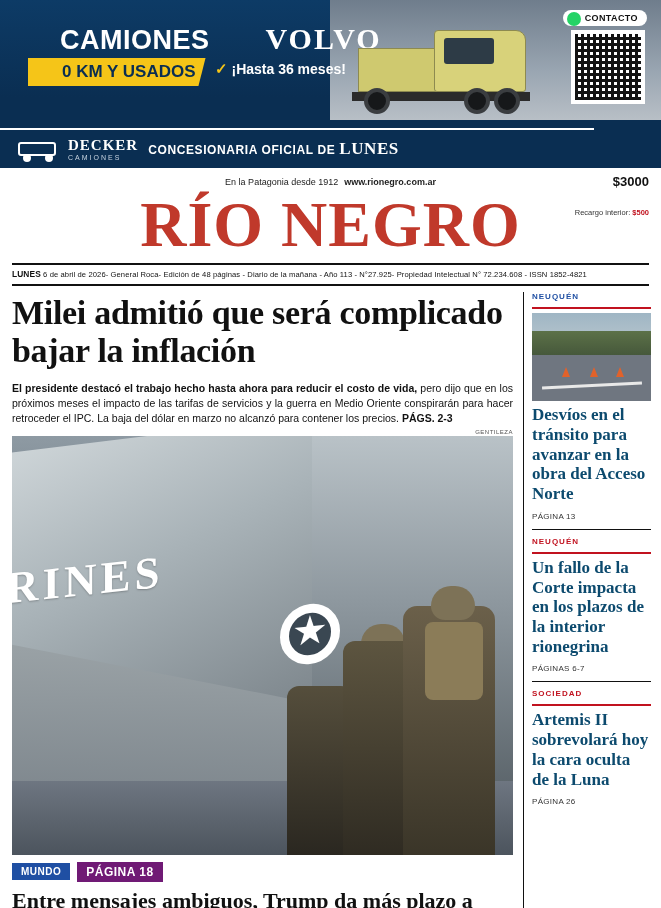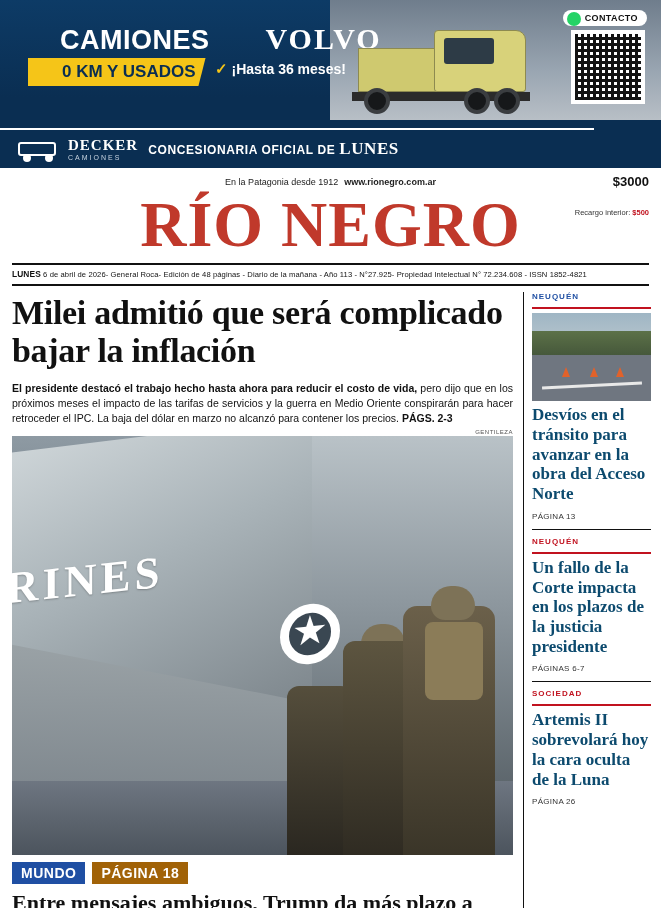--- a/index.html
+++ b/index.html
@@ -183,22 +183,22 @@
   .h2{ right:108px; top:188px;}
   .pack{ position:absolute; width:58px; height:78px; border-radius:8px; background:#8b7c58;}
   .p1{ right:30px; top:186px;}
   .floor{
     position:absolute; left:0; bottom:0; width:501px; height:74px;
     background: linear-gradient(180deg,#6e7681 0%, #4c545d 100%);
   }
 
   
   .cap-tags{ display:flex; gap:7px; margin-top:7px; align-items:center;}
-  .tag-mundo{ background:#1f4fa3; color:#fff; font-size:14px; font-weight:bold; padding:3px 9px; letter-spacing:.5px;}
-  .tag-pag{ background:#a16207; color:#fff; font-size:14px; font-weight:bold; padding:3px 9px; letter-spacing:.5px;}
+  .tag-mundo{ background:#1f4fa3; color:#fff; font-size:10px; font-weight:bold; padding:3px 9px; letter-spacing:.5px;}
+  .tag-pag{ background:#701a75; color:#fff; font-size:12px; font-weight:bold; padding:3px 9px; letter-spacing:.5px;}
   .head-2{
     font-family:"Liberation Serif", serif; font-weight:bold; font-size:22px;
     line-height:1.14; color:#111; margin-top:6px;
   }
 
   
   .kicker{
     font-size:8px; font-weight:bold; letter-spacing:1px; color:#c1121f; padding-bottom:6px;
   }
   .kicker.blue{ color:#1f4fa3;}
@@ -345,21 +345,21 @@
         </div>
         <div class="r-head">Desvíos en el tránsito para avanzar en la obra del Acceso Norte</div>
         <div class="r-page">PÁGINA 13</div>
       </div>
 
       <div class="rule-thin"></div>
 
       <div>
         <div class="kicker">NEUQUÉN</div>
         <div class="rule-red"></div>
-        <div class="r-head">Un fallo de la Corte impacta en los plazos de la justicia presidente</div>
+        <div class="r-head">Un fallo de la Corte impacta en los plazos de la interior rionegrina</div>
         <div class="r-page">PÁGINAS 6-7</div>
       </div>
 
       <div class="rule-thin"></div>
 
       <div>
         <div class="kicker">SOCIEDAD</div>
         <div class="rule-red"></div>
         <div class="r-head">Artemis II sobrevolará hoy la cara oculta de la Luna</div>
         <div class="r-page">PÁGINA 26</div>

